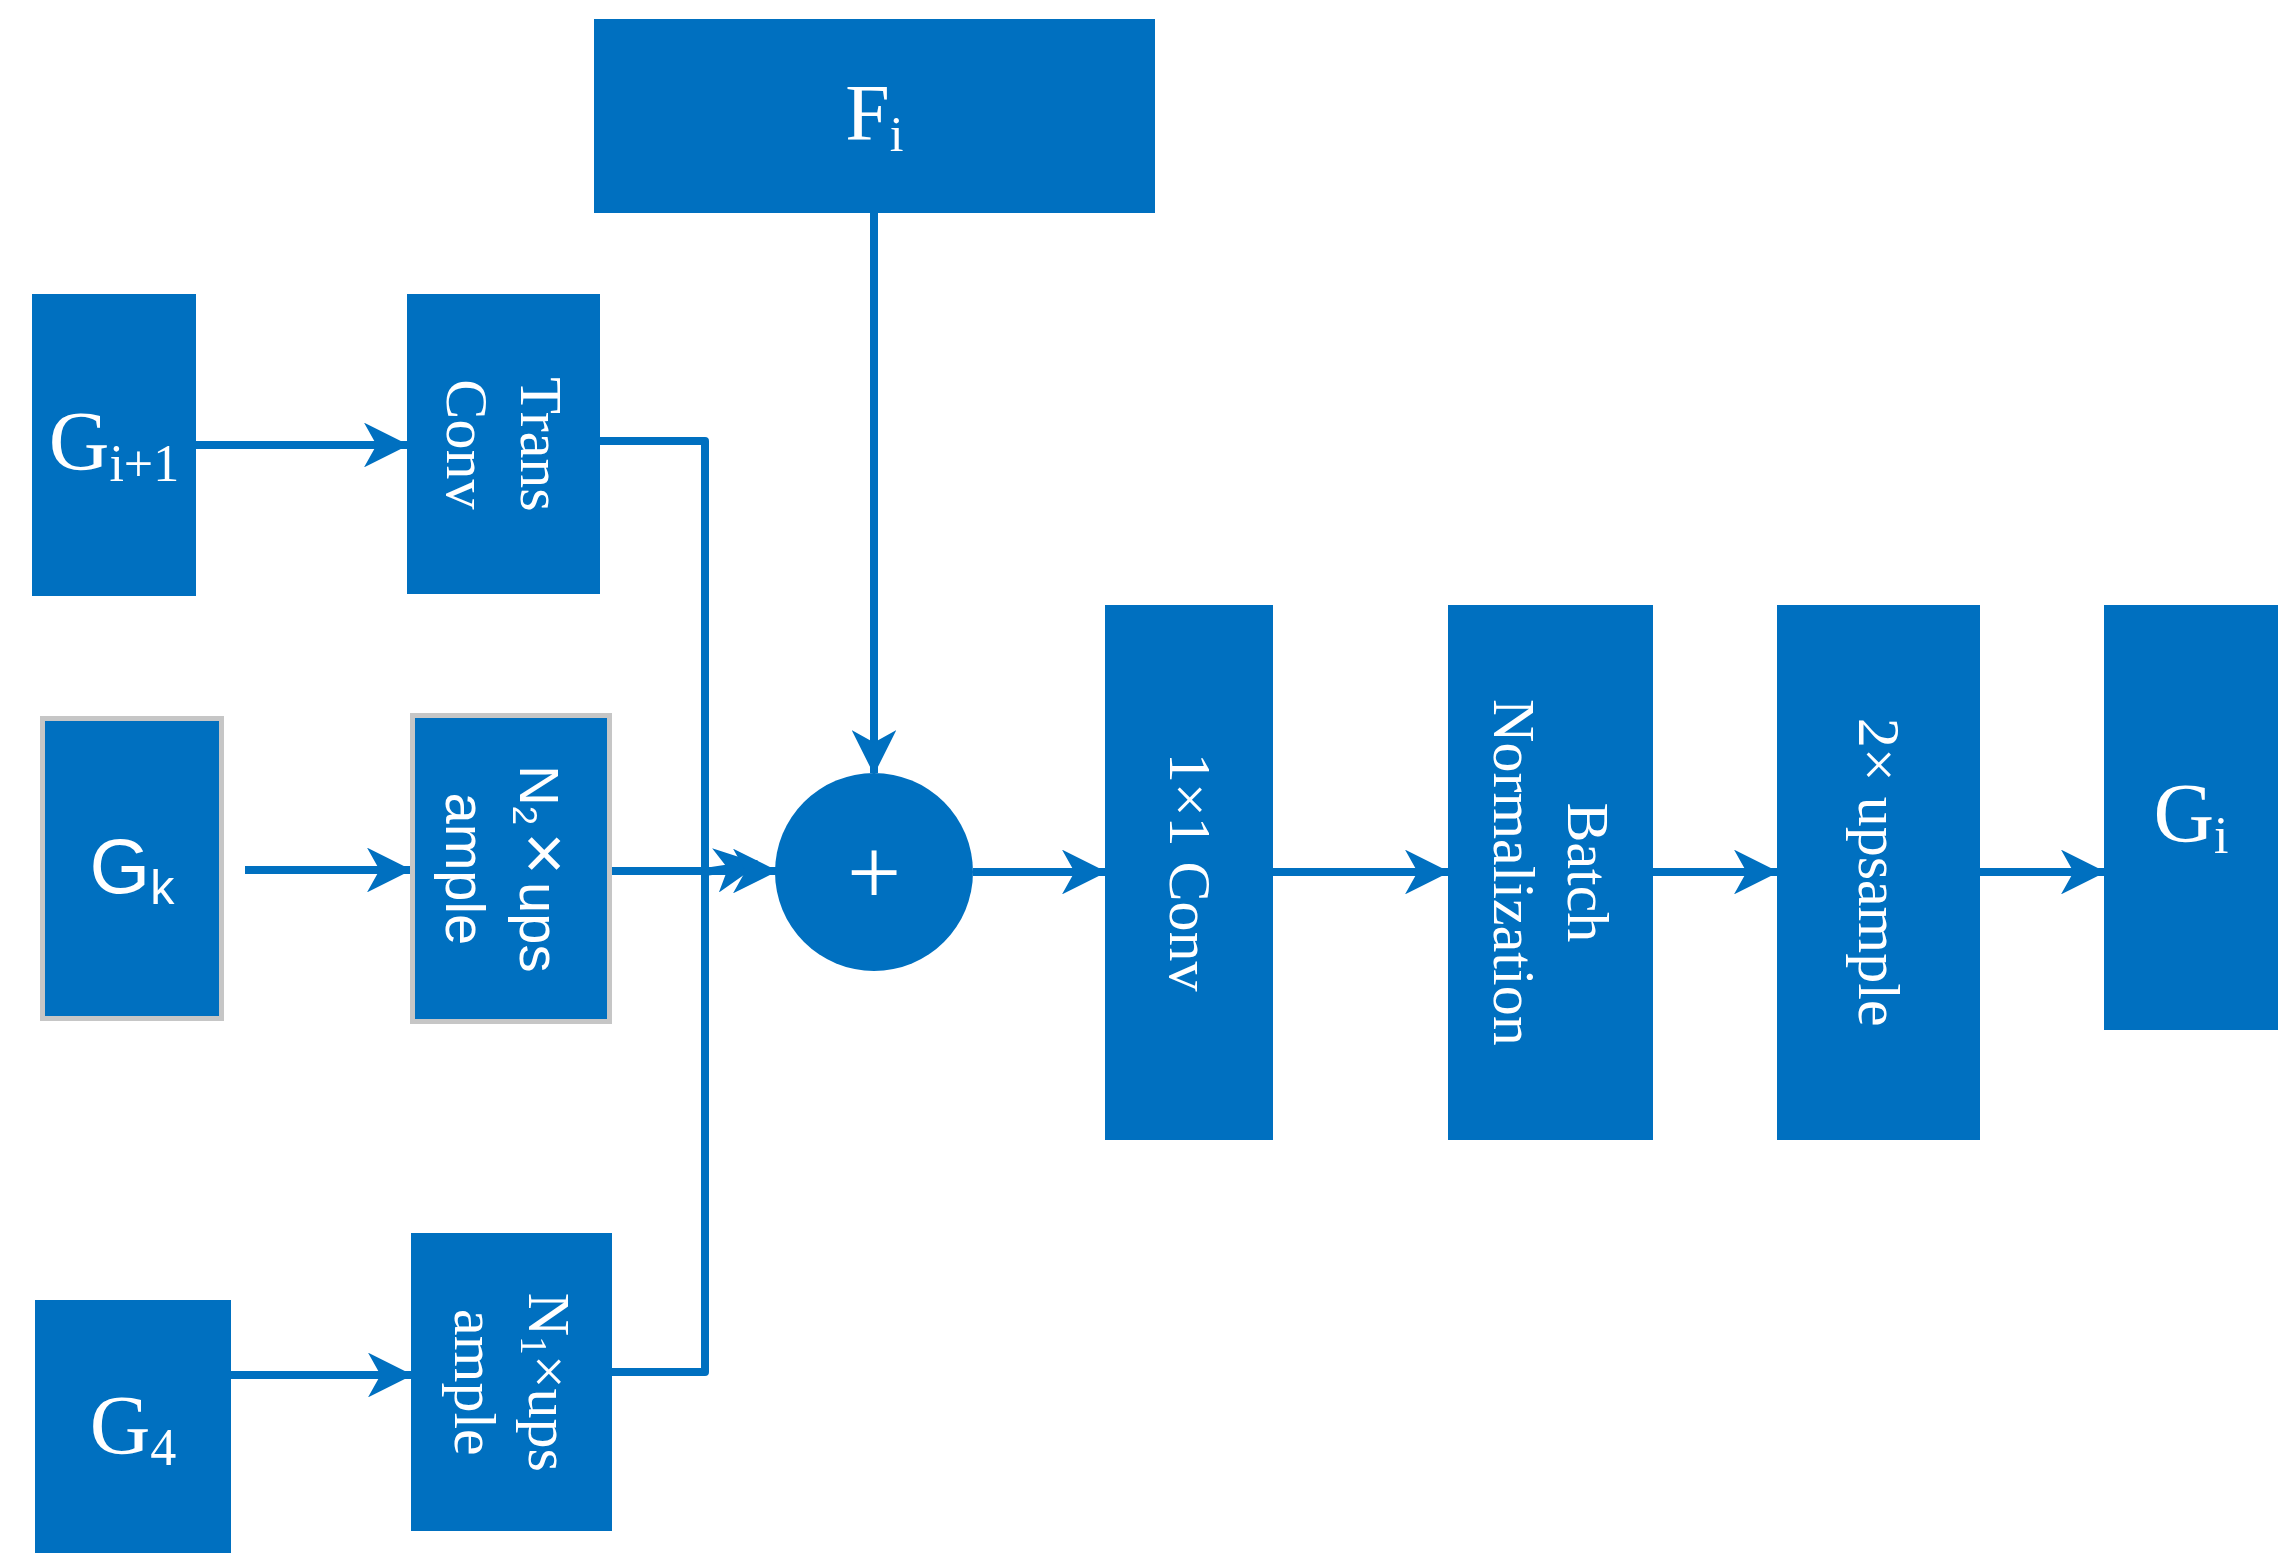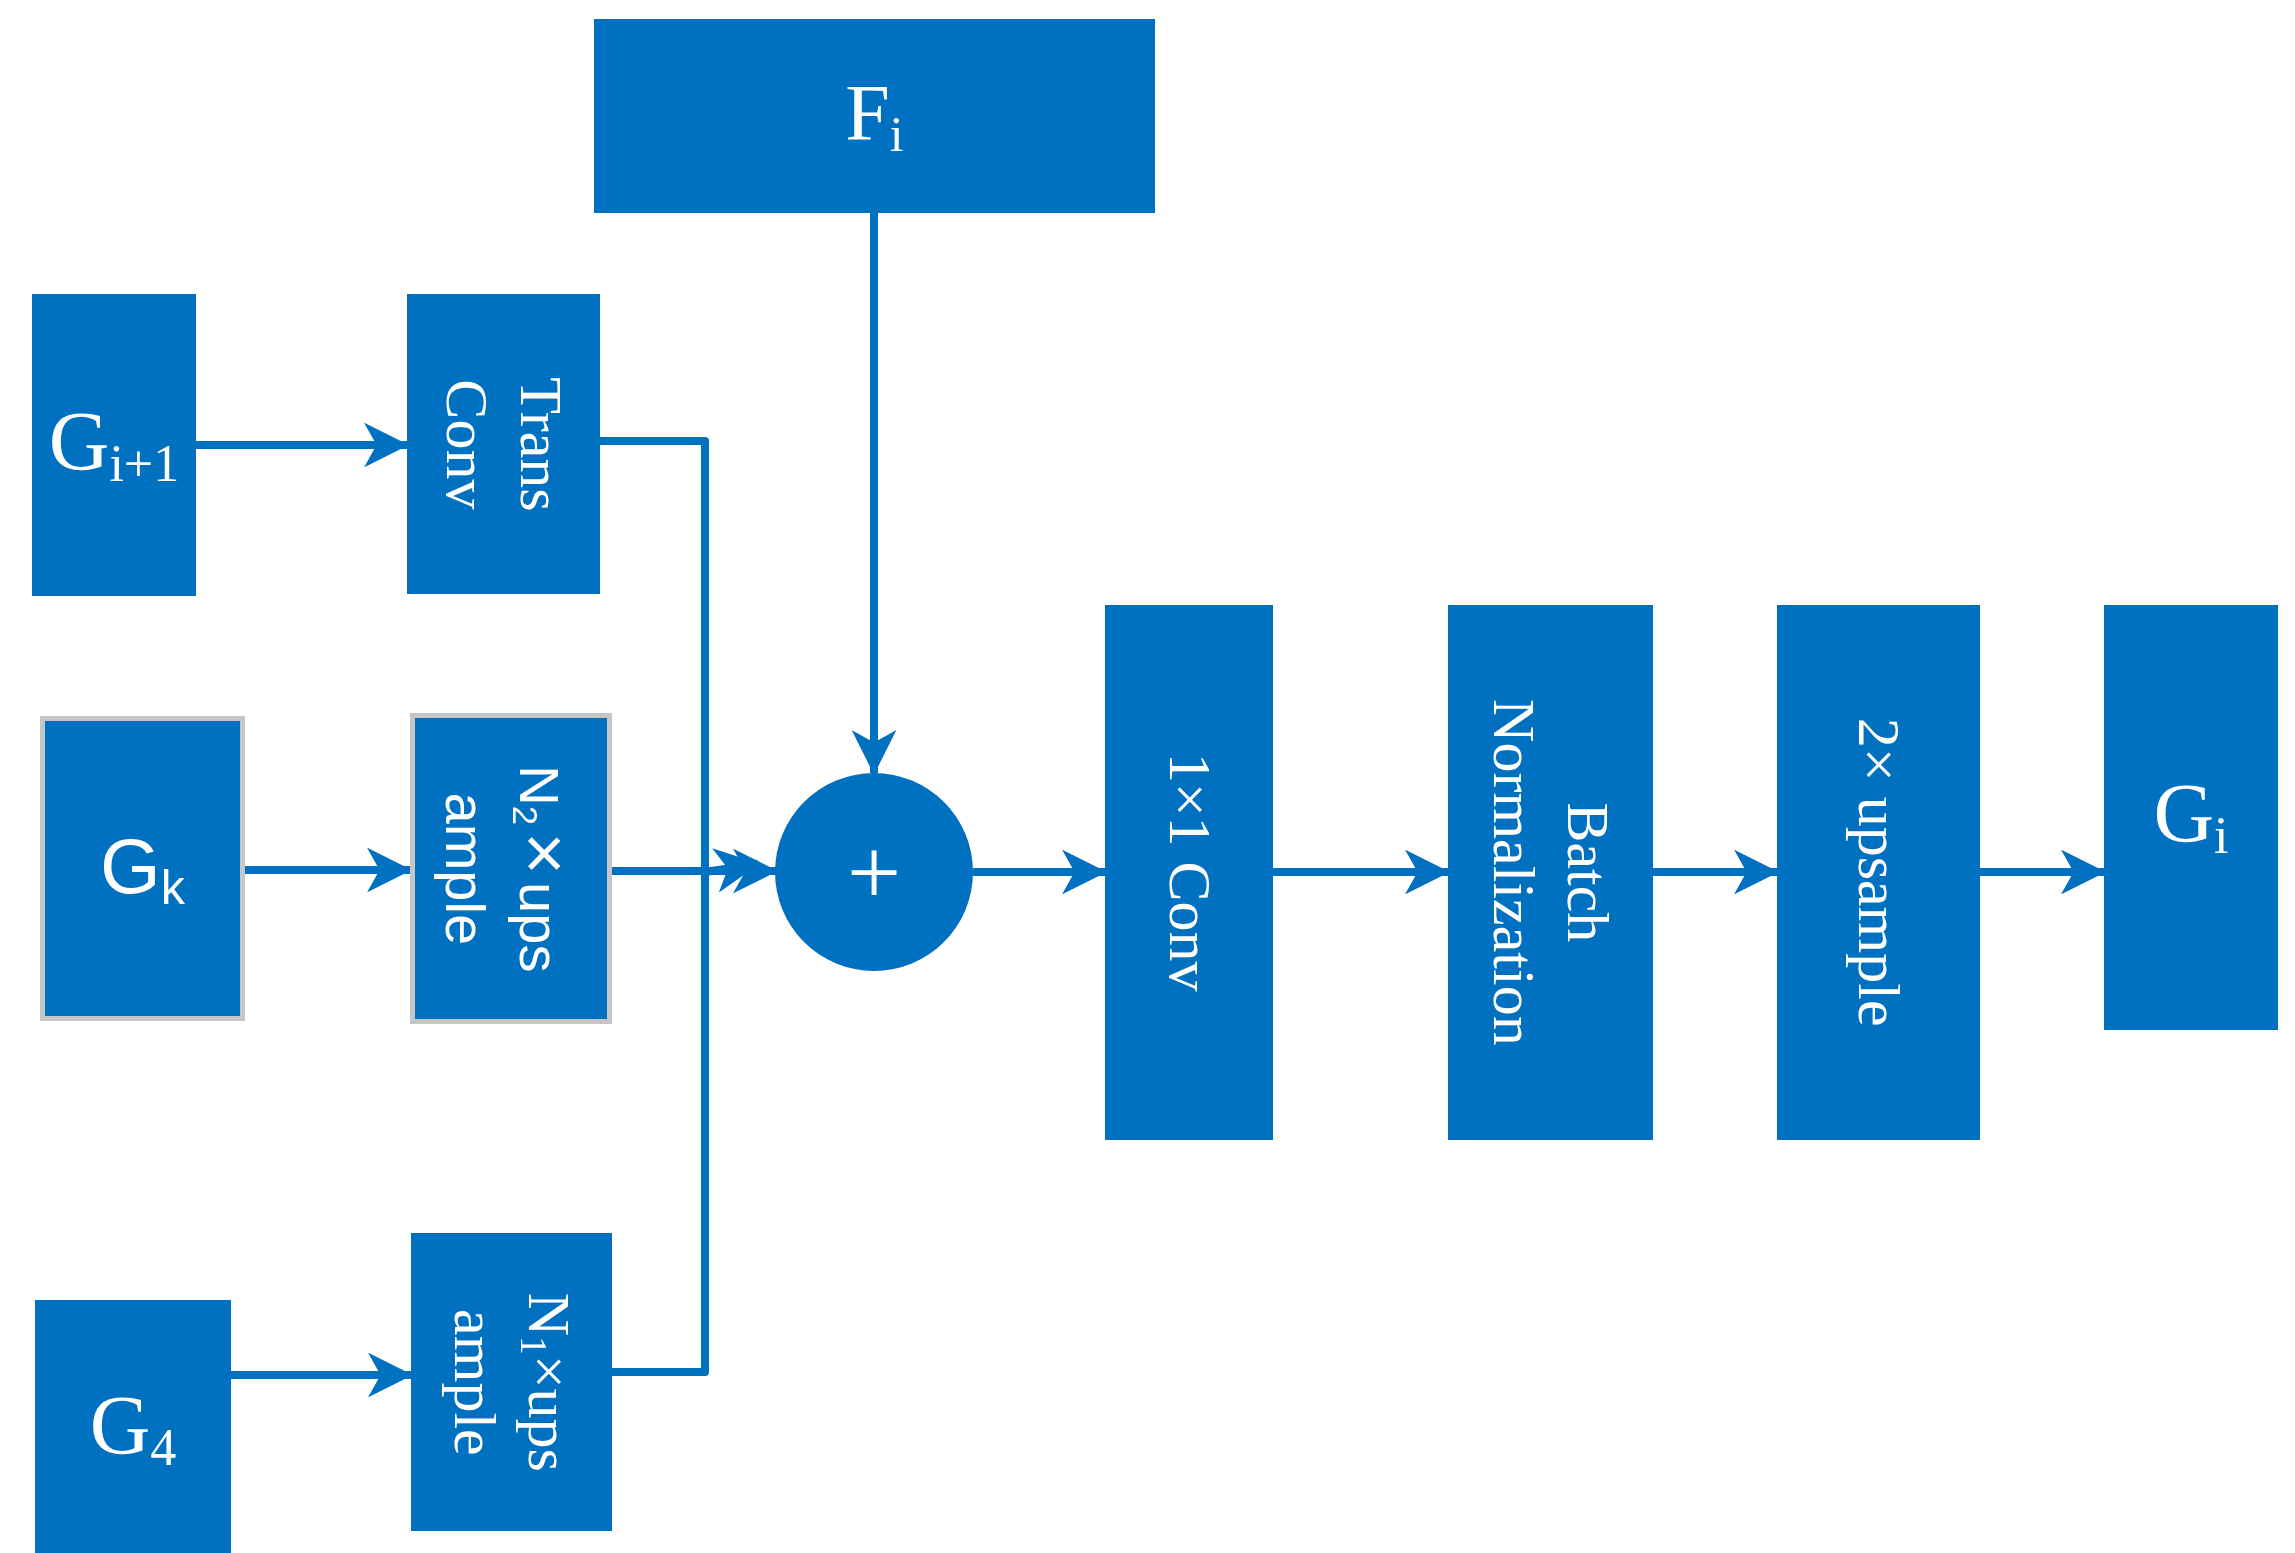--- a/index.html
+++ b/index.html
@@ -62,21 +62,21 @@
     <div class="lbl"><span>G</span><sub>i+1</sub></div>
   </div>
 
   <div class="node serif" style="left:407px;top:294px;width:193px;height:300px;">
     <div class="rot rot-serif">
       <div>Trans</div>
       <div>Conv</div>
     </div>
   </div>
 
-  <div class="node sans gray-border" style="left:40px;top:716px;width:205px;height:305px;">
+  <div class="node sans gray-border" style="left:40px;top:716px;width:184px;height:305px;">
     <div class="lbl-sans"><span>G</span><sub>k</sub></div>
   </div>
 
   <div class="node sans gray-border" style="left:410px;top:713px;width:202px;height:311px;">
     <div class="rot rot-sans">
       <div><span>N</span><sub>2</sub><span class="x-big">×</span><span>ups</span></div>
       <div>ample</div>
     </div>
   </div>
 

